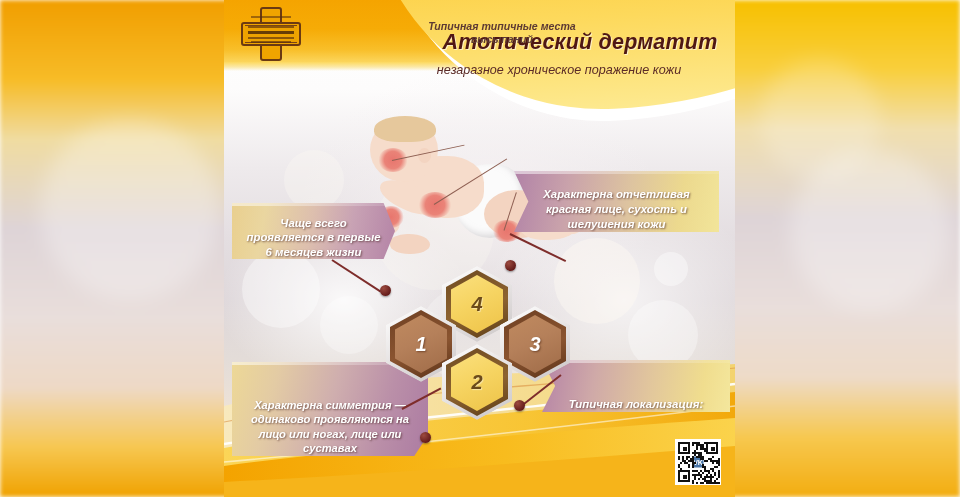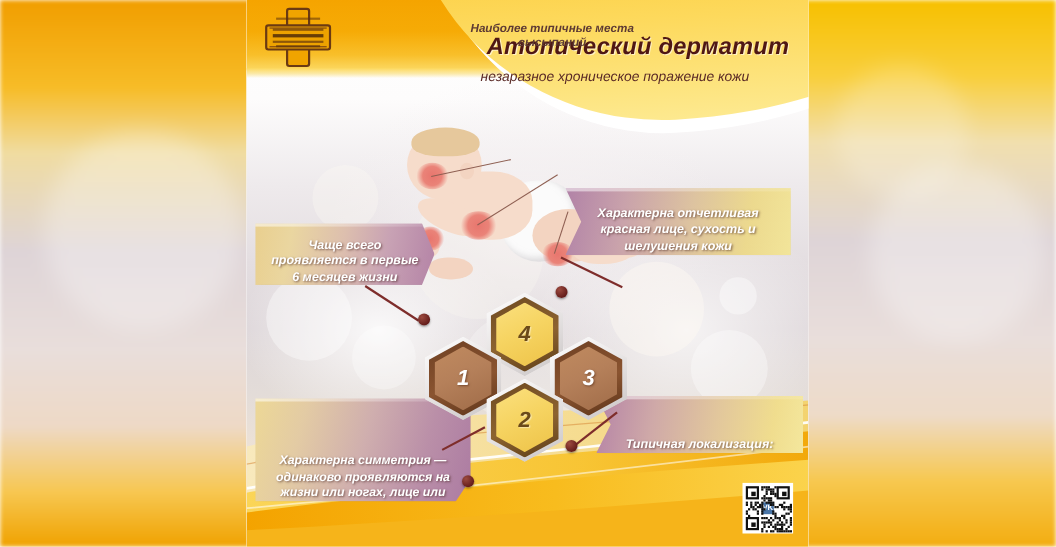--- a/index.html
+++ b/index.html
@@ -292,21 +292,21 @@
     <div class="rash" style="left:16px; top:106px; width:24px; height:18px;"></div>
 
     <div class="sk2" style="left:56px; top:122px; width:40px; height:20px; border-radius:45% 55% 50% 50%;"></div>
 
     <div class="pointer" style="left:58px;  top:48px;  width:74px; transform:rotate(-12deg);"></div>
     <div class="pointer" style="left:100px; top:92px;  width:86px; transform:rotate(-32deg);"></div>
     <div class="pointer" style="left:170px; top:118px; width:40px; transform:rotate(-72deg);"></div>
   </div>
 
   <div class="lbl-typical">
-    <div>Наиболее типичные места</div>
+    <div>Типичная типичные места</div>
     <div>высыпаний</div>
   </div>
 
   <div class="bottom-art">
     <svg width="511" height="135" viewBox="0 0 511 135" preserveAspectRatio="none">
       <defs>
         <linearGradient id="gA" x1="0" y1="0" x2="1" y2="0">
           <stop offset="0%" stop-color="#f8e9bd"></stop>
           <stop offset="45%" stop-color="#f6df9c"></stop>
           <stop offset="100%" stop-color="#f3d36f"></stop>
@@ -393,21 +393,22 @@
       <div>красная лице, сухость и</div>
       <div>шелушения кожи</div>
     </div>
   </div>
 
   <div class="callout shape-bevel" id="c3">
     <div class="hl"></div>
     <div class="inner">
       <div>Характерна симметрия —</div>
       <div>одинаково проявляются на</div>
-      <div>жизни или ногах, лице или</div>
+      <div>лицо или ногах, лице или</div>
+      <div>суставах</div>
     </div>
   </div>
 
   <div class="callout shape-rightarrow" id="c4">
     <div class="hl"></div>
     <div class="inner">
       <div>Типичная локализация:</div>
     </div>
   </div>
 

